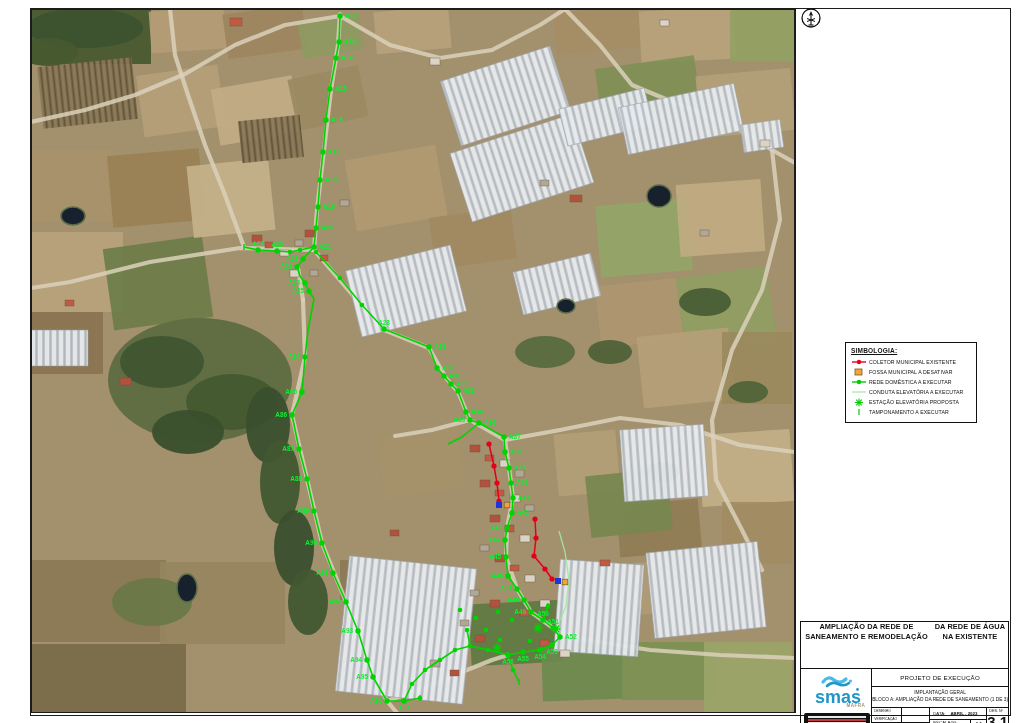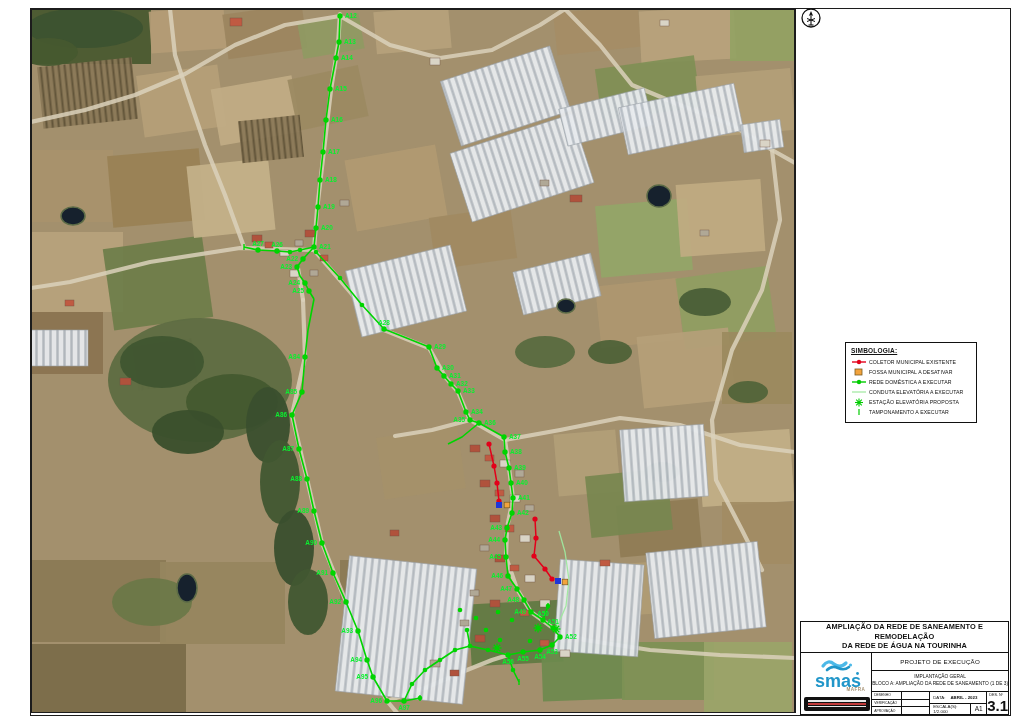--- a/index.html
+++ b/index.html
@@ -12,21 +12,21 @@
   
   #north{position:absolute;left:799px;top:6px;width:24px;height:24px;}
   
   #legend{position:absolute;left:845px;top:342px;width:132px;background:#fff;border:1px solid #111;padding:4px 5px 5px 5px;box-sizing:border-box;}
   #legend .lg-title{font-size:6.5px;font-weight:bold;text-decoration:underline;color:#111;margin-bottom:3px;letter-spacing:.2px;}
   .lg-row{display:flex;align-items:center;height:10px;}
   .lg-sym{width:18px;flex:0 0 18px;display:flex;align-items:center;}
   .lg-label{font-size:5.2px;color:#111;letter-spacing:.1px;white-space:nowrap;}
   
   #tblock{position:absolute;left:800px;top:621px;width:209px;height:93px;background:#fff;}
-  .tb-banner{height:32px;border:1.2px solid #111;box-sizing:border-box;display:flex;flex-direction:column;text-align:center;background:#fff;}
+  .tb-banner{height:48px;border:1.2px solid #111;box-sizing:border-box;display:flex;flex-direction:row;text-align:center;background:#fff;}
   .tb-banner div{font-size:7.4px;font-weight:bold;color:#111;line-height:9.5px;letter-spacing:.1px;}
   .tb-body{position:relative;height:62px;border:1.2px solid #111;border-top:none;box-sizing:border-box;display:flex;}
   .tb-logo{width:74px;border-right:1px solid #111;box-sizing:border-box;position:relative;}
   .tb-logo .mafra{position:absolute;right:6px;top:34px;font-size:4.6px;color:#a59274;font-weight:bold;letter-spacing:.4px;}
   .addr{position:absolute;left:3px;bottom:3px;width:66px;height:14px;background:#111;border-radius:2px;padding:2px 4px;box-sizing:border-box;}
   .addr i{display:block;height:1.5px;margin:1.3px 0;background:#e8e8e8;}
   .addr i.red{background:#c23a3a;}
   .tb-right{flex:1;display:flex;flex-direction:column;}
   .tb-phase{height:17px;border-bottom:1px solid #111;display:flex;align-items:center;justify-content:center;font-size:6.2px;color:#111;letter-spacing:.2px;}
   .tb-sub{height:21px;border-bottom:1px solid #111;display:flex;flex-direction:column;align-items:center;justify-content:center;}
@@ -467,21 +467,21 @@
             </svg>
           </span>
           <span class="lg-label">TAMPONAMENTO A EXECUTAR</span>
         </div>
       </div>
   </div>
 
   <div id="tblock">
     <div class="tb-banner">
       <div>AMPLIAÇÃO DA  REDE DE SANEAMENTO E REMODELAÇÃO</div>
-      <div>DA REDE DE ÁGUA NA TOURINHA</div>
+      <div>DA REDE DE ÁGUA NA EXISTENTE</div>
     </div>
     <div class="tb-body">
       <div class="tb-logo">
         <svg class="smaslogo" width="58" height="34" viewBox="0 0 58 34">
           <path d="M14,9 Q19,2 25,7 T37,6" fill="none" stroke="#4cb9e8" stroke-width="3.2" stroke-linecap="round"></path>
           <path d="M18,13 Q23,8 29,11 T40,10" fill="none" stroke="#2196c9" stroke-width="2.6" stroke-linecap="round"></path>
           <circle cx="41.5" cy="8" r="1.6" fill="#4cb9e8"></circle>
           <text x="6" y="30" font-family="Liberation Sans, sans-serif" font-size="18" font-weight="bold" fill="#2196c9">smas</text>
           <circle cx="48.5" cy="16.5" r="1.4" fill="#2196c9"></circle>
         </svg>

